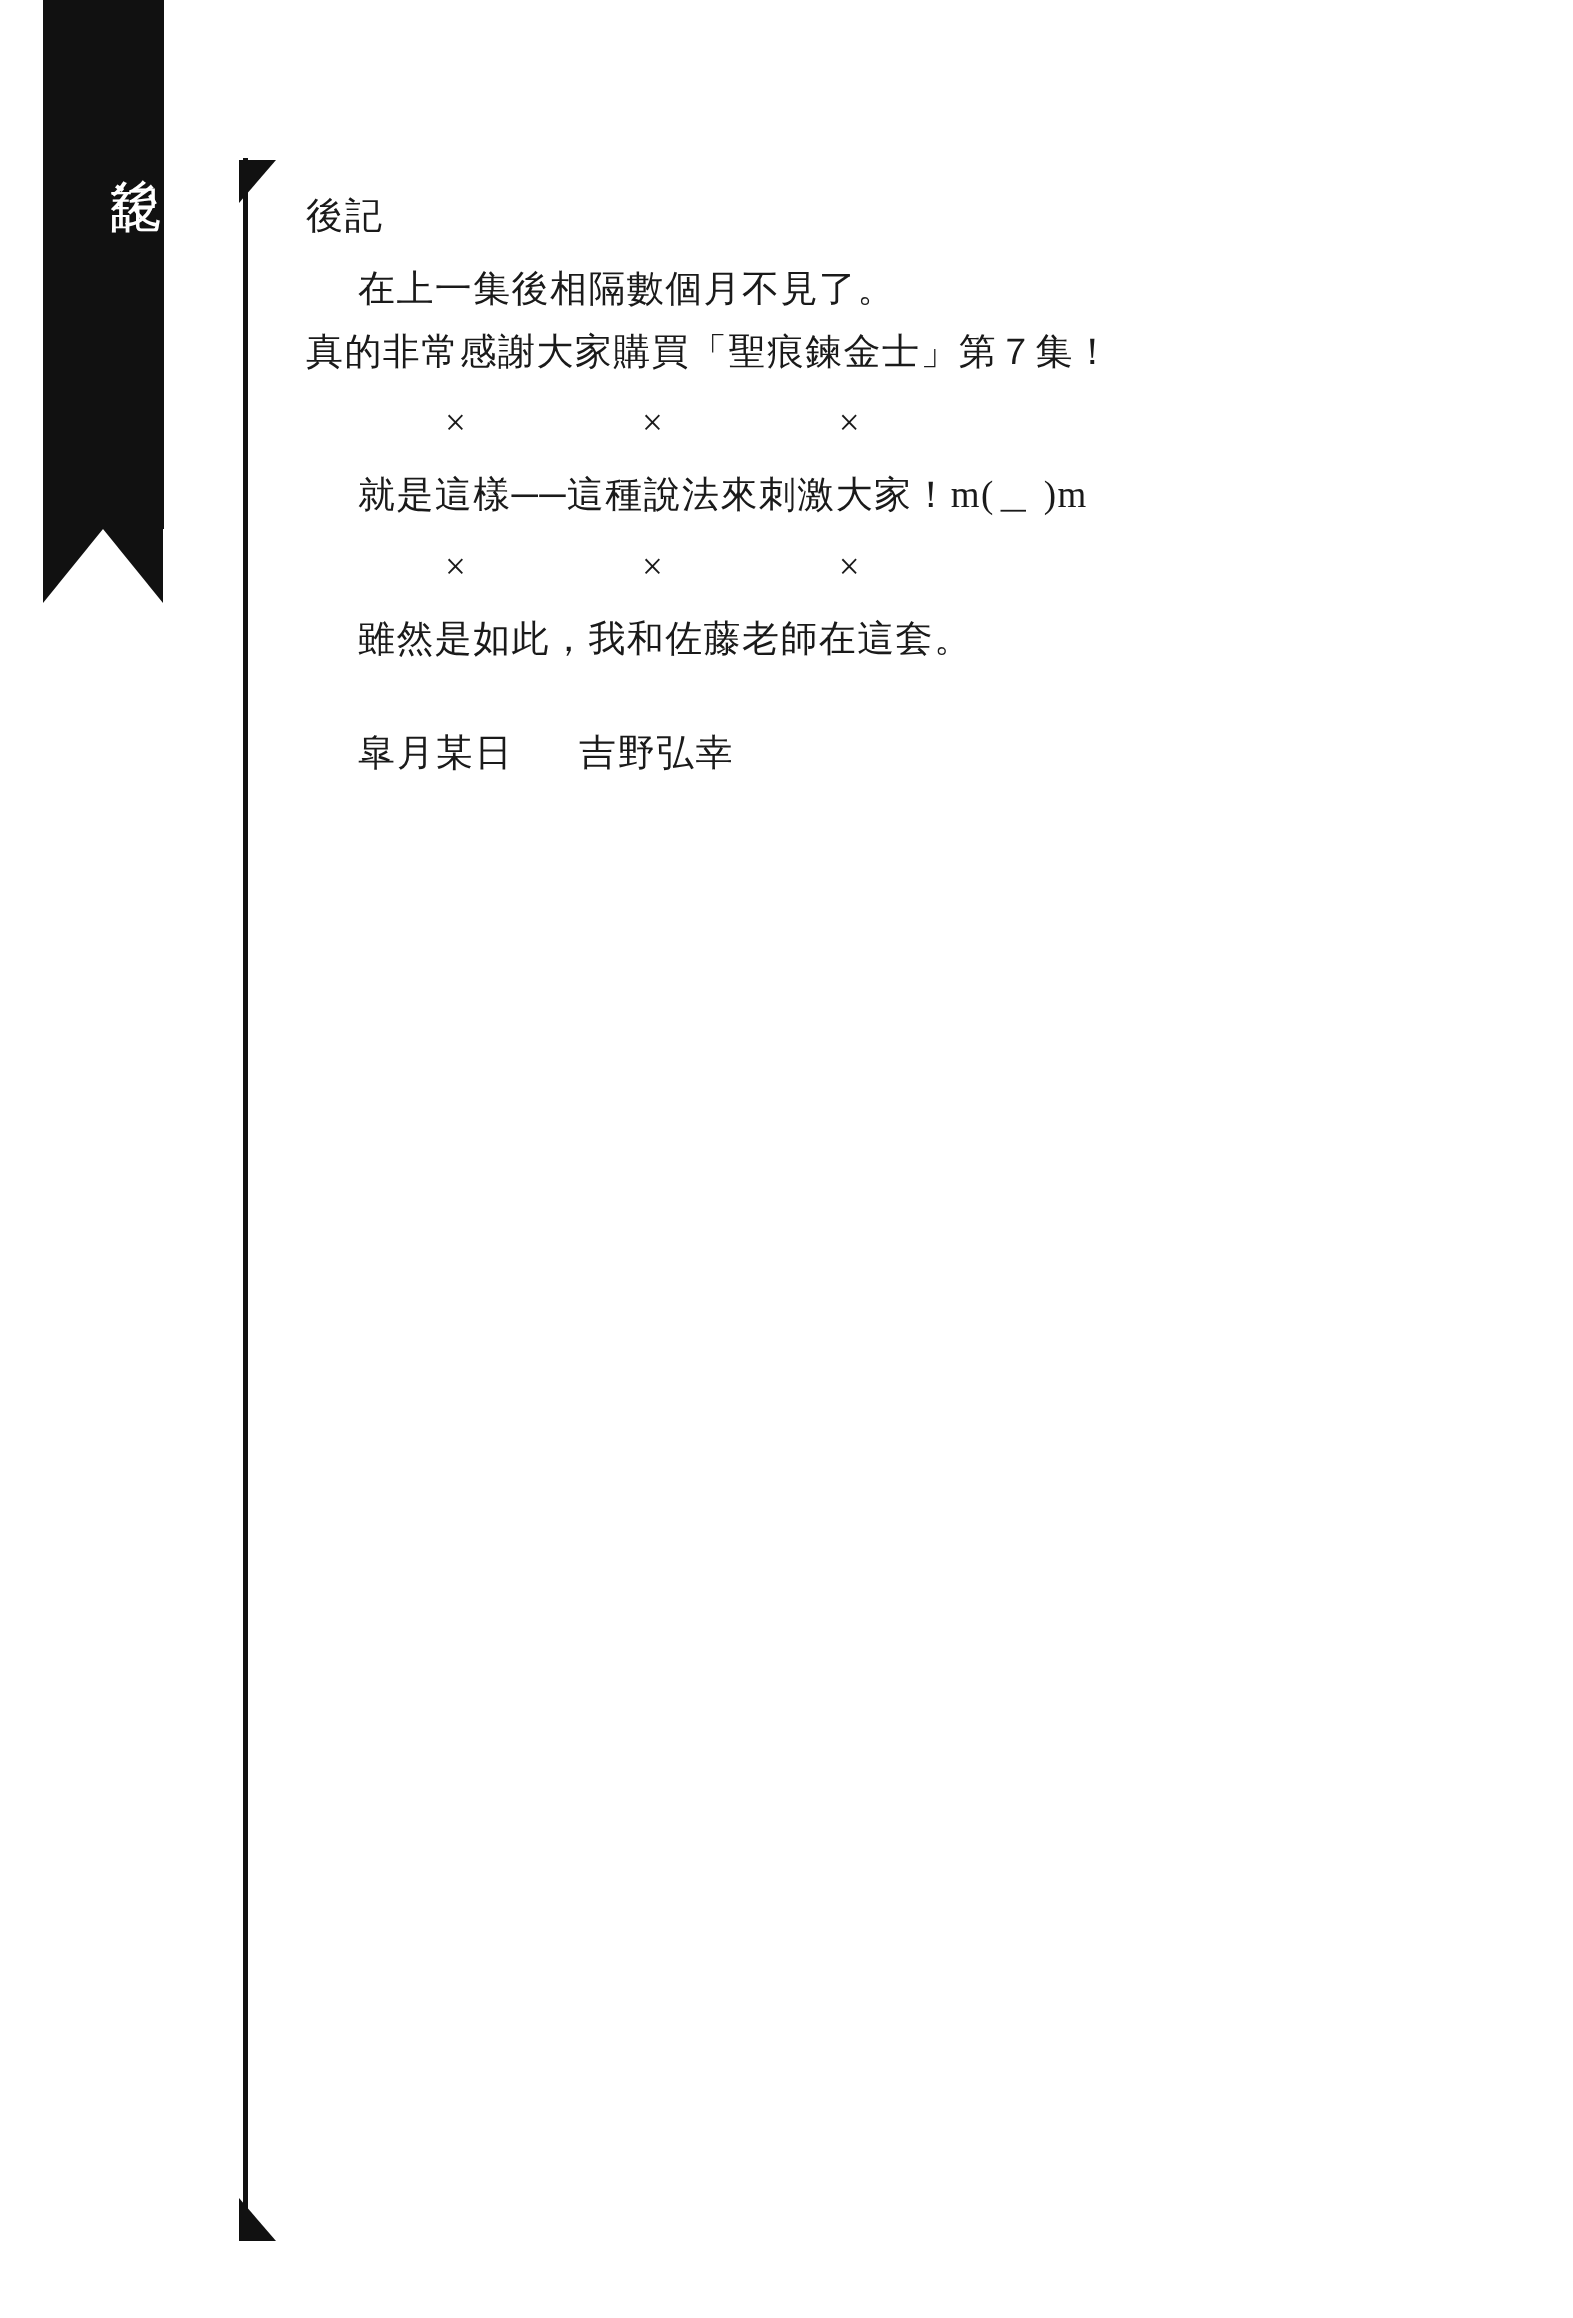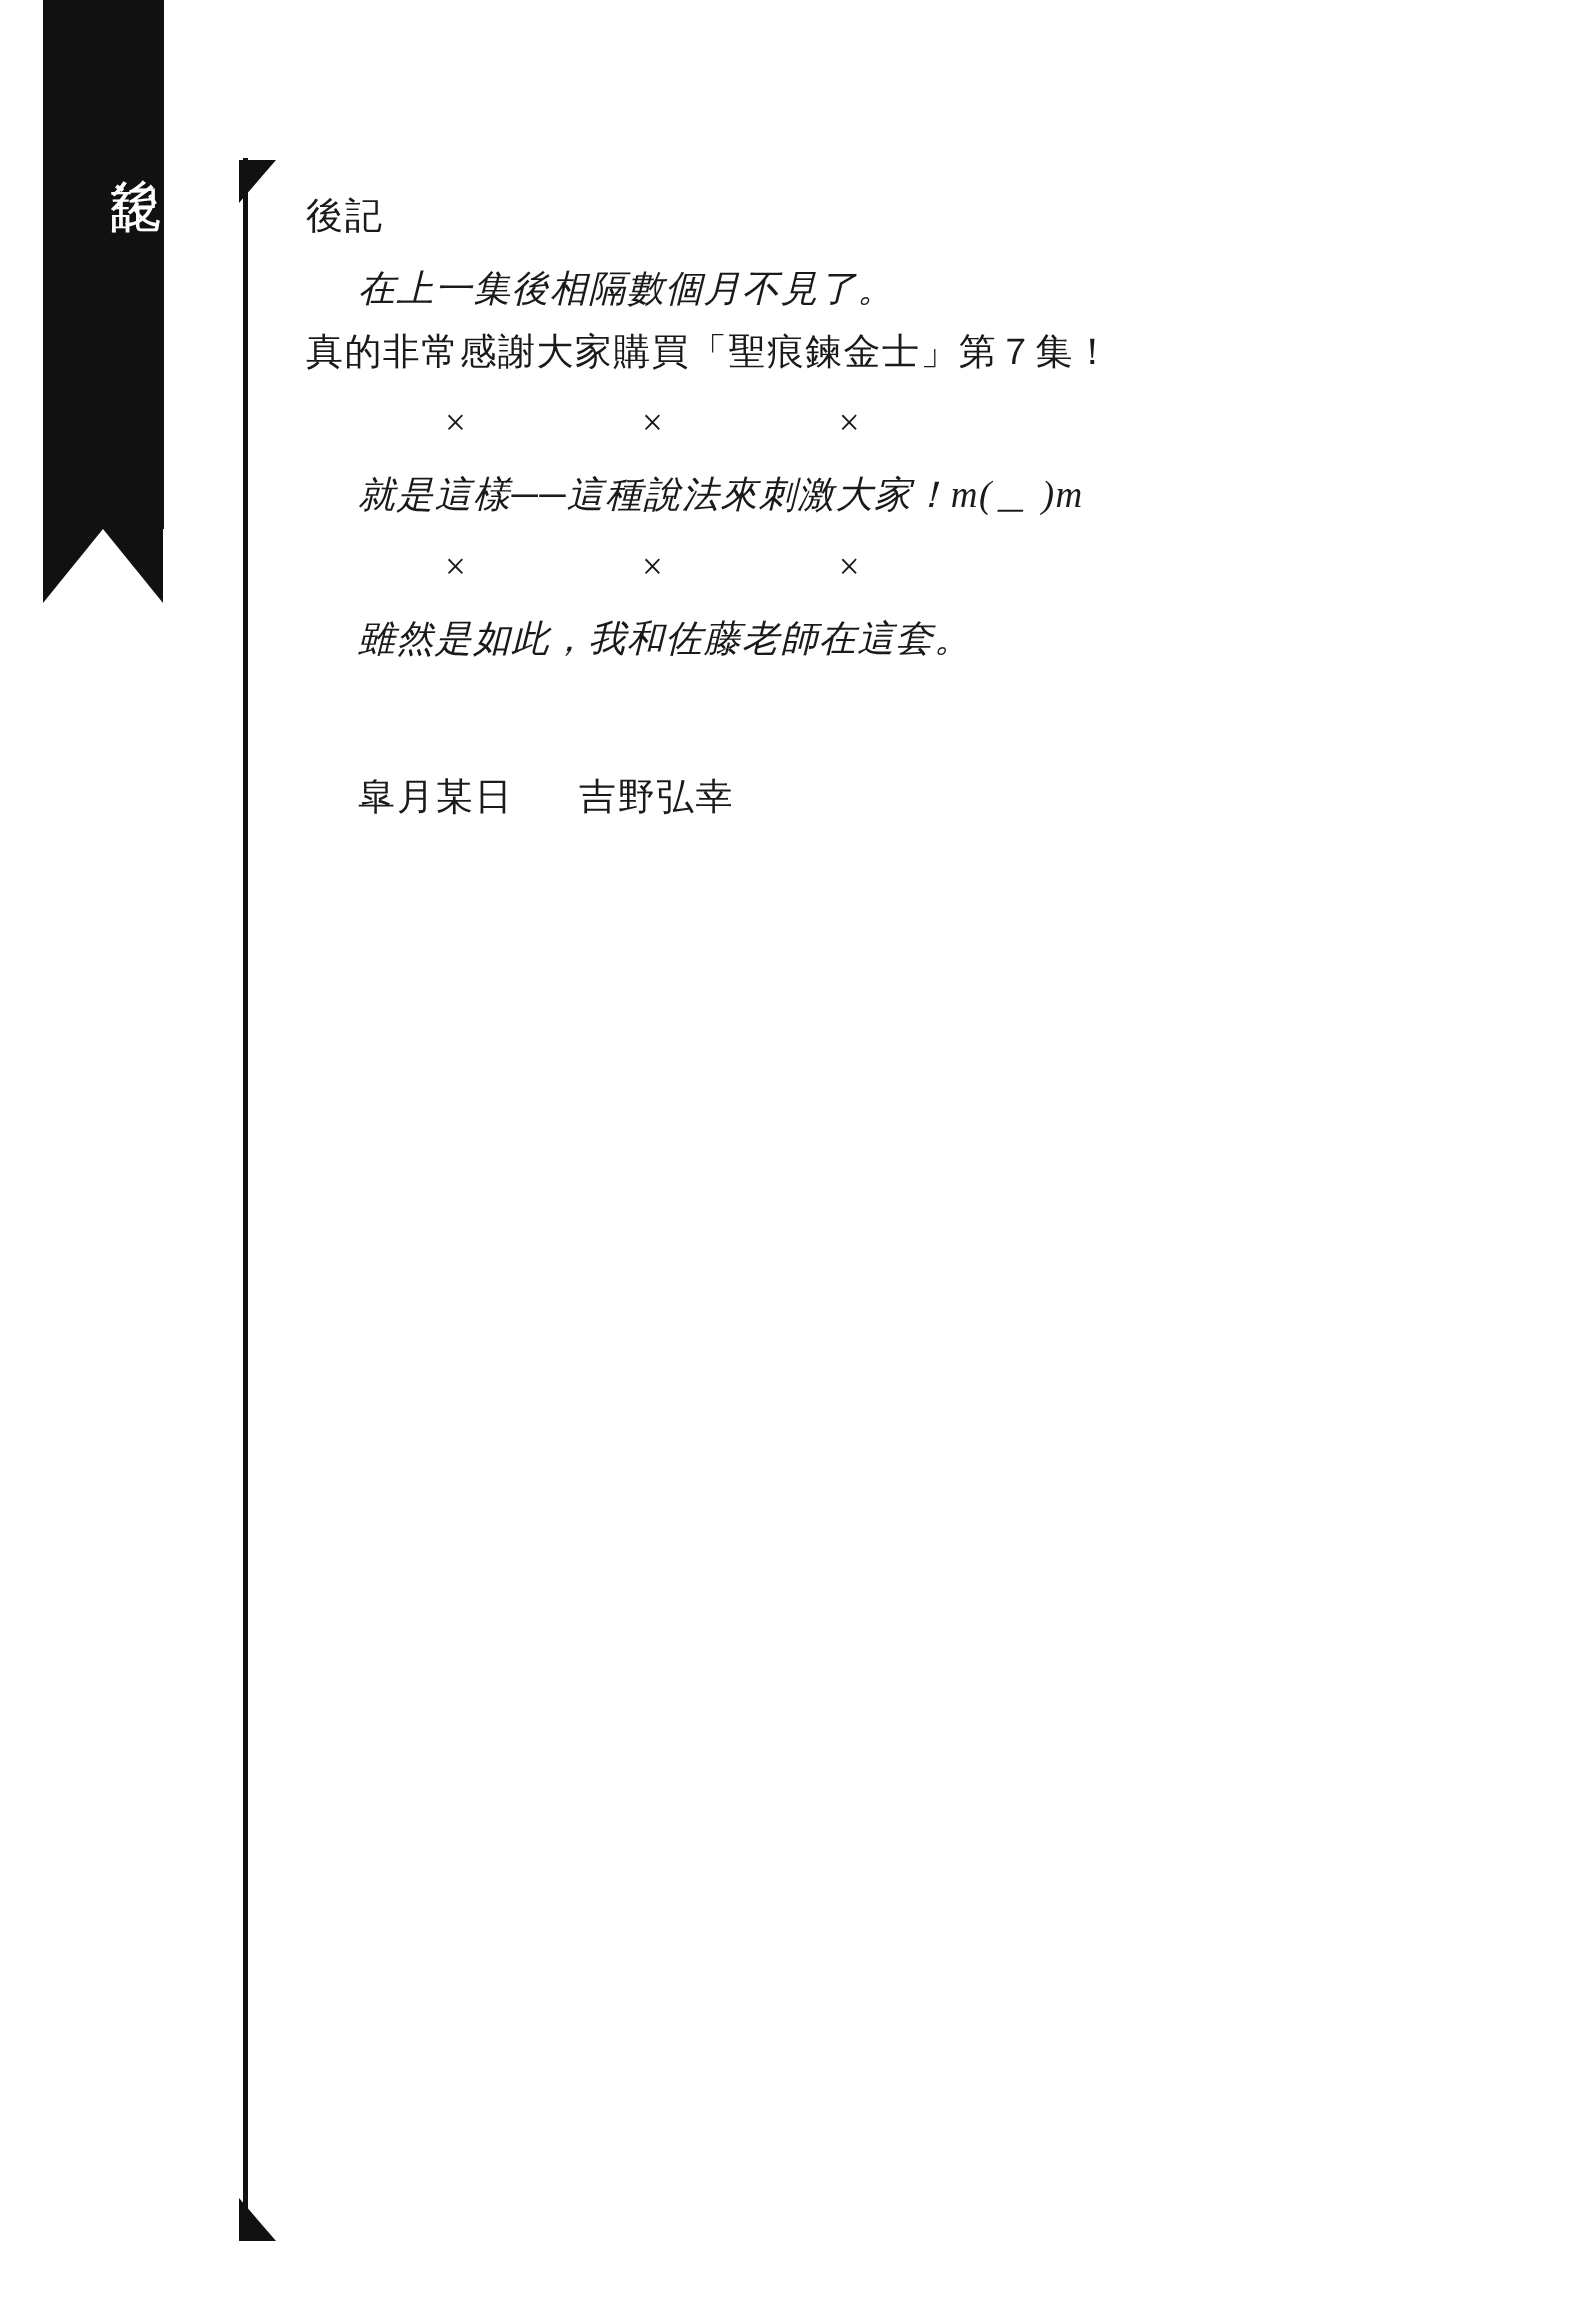--- a/index.html
+++ b/index.html
@@ -101,33 +101,32 @@
   p.para {
     font-size: 37px;
     line-height: 1.68;
     letter-spacing: 1.4px;
     margin: 0;
     text-align: justify;
     text-justify: inter-character;
   }
   p.indent {
     text-indent: 52px;
-    font-style: italic;
   }
   .sep {
     display: flex;
     gap: 176px;
     padding-left: 139px;
     font-size: 37px;
     line-height: 1.7;
     margin: 9.3px 0 9.3px 0;
   }
   .sep span { display: inline-block; }
   .signature {
-    margin-top: 102px;
+    margin-top: 58px;
     font-size: 37px;
     letter-spacing: 1.9px;
     padding-left: 52px;
   }
   .sig-gap { display: inline-block; width: 43px; }
 </style>
 </head>
 <body>
 
 <div class="tab-banner">

